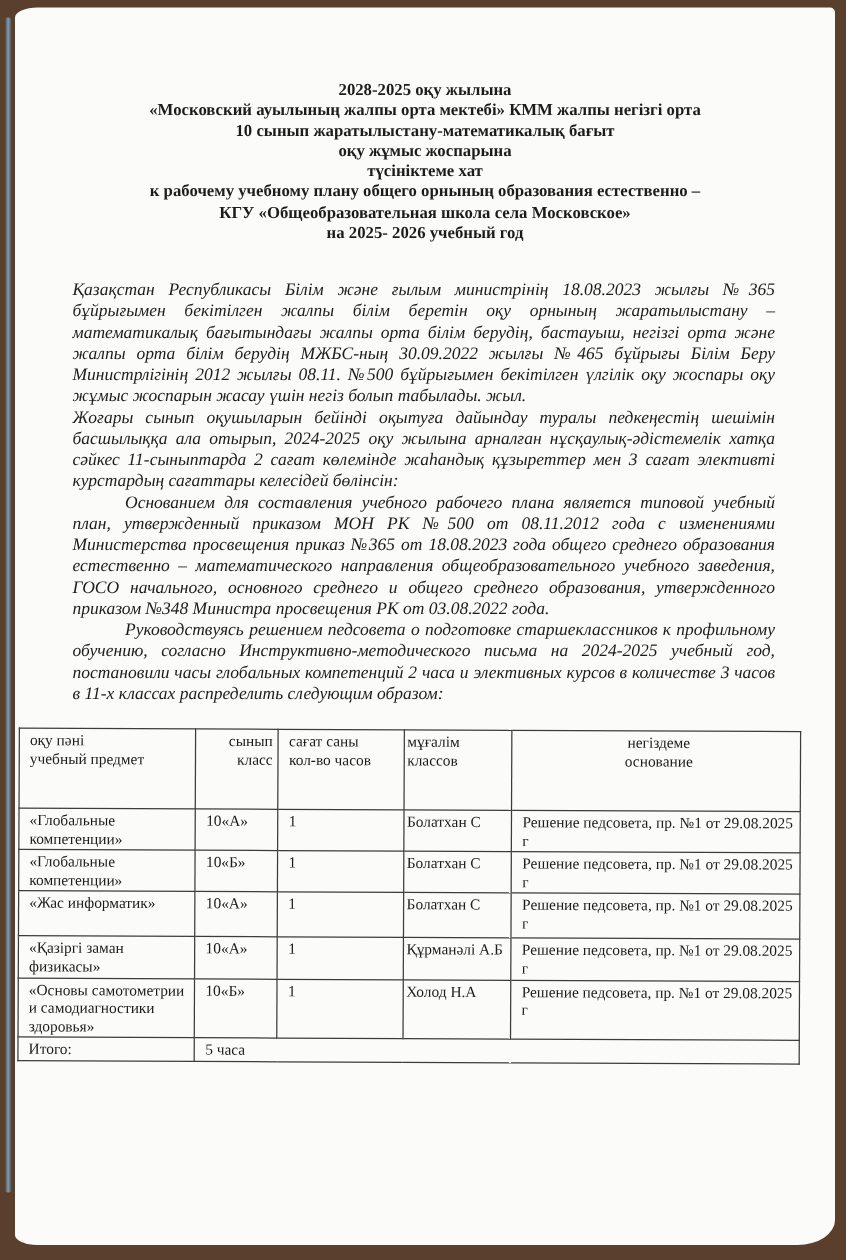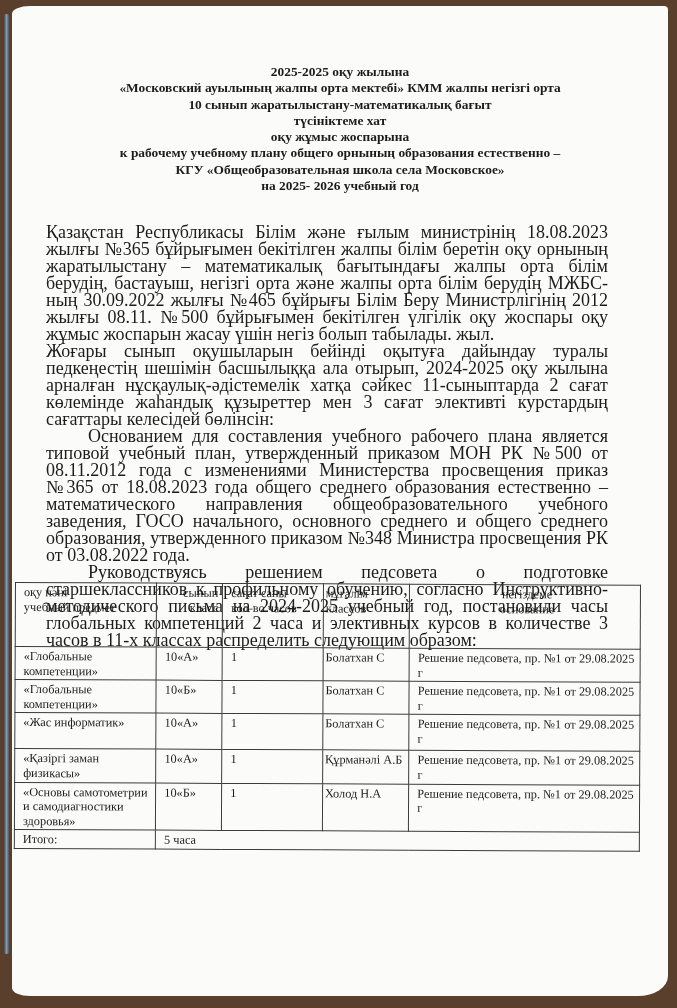--- a/index.html
+++ b/index.html
@@ -21,22 +21,22 @@
   }
   .rightedge {
     position:absolute; right:3px; top:0; width:6px; height:1008px; background:#5a3f2c;
   }
   .heading {
     position:absolute; left:60px; width:560px; top:64px;
     text-align:center; font-weight:bold; font-size:13.4px; line-height:16.3px;
   }
   .heading div { white-space:nowrap; }
   .body {
-    position:absolute; left:46px; width:562px; top:224px;
-    font-size:18px; line-height:17px; text-align:justify;
+    position:absolute; left:58px; width:562px; top:224px;
+    font-size:14px; line-height:17px; text-align:justify;font-style:italic;
   }
   .body p { margin:0; }
   .body p.indent { text-indent:42px; }
   table.plan {
     position:absolute; left:15px; top:582px; width:626px;
     border-collapse:collapse; font-size:12.3px; line-height:14.6px;
     transform:rotate(0.25deg); transform-origin:left top;
   }
   table.plan td {
     border:1px solid #3c3c3c; vertical-align:top; padding:2px 4px 1px 8px;
@@ -47,25 +47,25 @@
   td.center { text-align:center; }
 </style>
 </head>
 <body>
 
 <div class="paper"></div>
 <div class="binder"></div>
 <div class="rightedge"></div>
 
 <div class="heading">
-  <div>2025-2025 оқу жылына</div>
+  <div>2028-2025 оқу жылына</div>
   <div>«Московский ауылының жалпы орта мектебі» КММ  жалпы негізгі  орта</div>
   <div>10 сынып жаратылыстану-математикалық бағыт</div>
+  <div>оқу жұмыс жоспарына</div>
   <div>түсініктеме хат</div>
-  <div>оқу жұмыс жоспарына</div>
   <div>к рабочему учебному плану общего орнының образования естественно –</div>
   <div>КГУ «Общеобразовательная школа села Московское»</div>
   <div>на 2025- 2026 учебный год</div>
 </div>
 
 <div class="body">
   <p>Қазақстан Республикасы Білім және ғылым министрінің 18.08.2023 жылғы №365 бұйрығымен бекітілген жалпы білім беретін оқу орнының жаратылыстану – математикалық бағытындағы жалпы орта білім берудің, бастауыш, негізгі орта және жалпы орта білім берудің МЖБС-ның 30.09.2022 жылғы №465 бұйрығы Білім Беру Министрлігінің 2012 жылғы 08.11. №500 бұйрығымен бекітілген үлгілік оқу жоспары оқу жұмыс жоспарын жасау үшін негіз болып табылады. жыл.</p>
   <p>Жоғары сынып оқушыларын бейінді оқытуға дайындау туралы педкеңестің шешімін басшылыққа ала отырып, 2024-2025 оқу жылына арналған нұсқаулық-әдістемелік хатқа сәйкес 11-сыныптарда 2 сағат көлемінде жаһандық құзыреттер мен 3 сағат элективті курстардың сағаттары келесідей бөлінсін:</p>
   <p class="indent">Основанием для составления учебного рабочего плана является типовой учебный план, утвержденный приказом МОН РК №500 от 08.11.2012 года с изменениями Министерства просвещения приказ №365 от 18.08.2023 года общего среднего образования естественно – математического направления общеобразовательного учебного заведения, ГОСО начального, основного среднего и общего среднего образования, утвержденного приказом №348 Министра просвещения РК от 03.08.2022 года.</p>
   <p class="indent">Руководствуясь решением педсовета о подготовке старшеклассников к профильному обучению, согласно Инструктивно-методического письма на 2024-2025 учебный год, постановили часы глобальных компетенций 2 часа и элективных курсов в количестве 3 часов в 11-х классах распределить следующим образом:</p>

